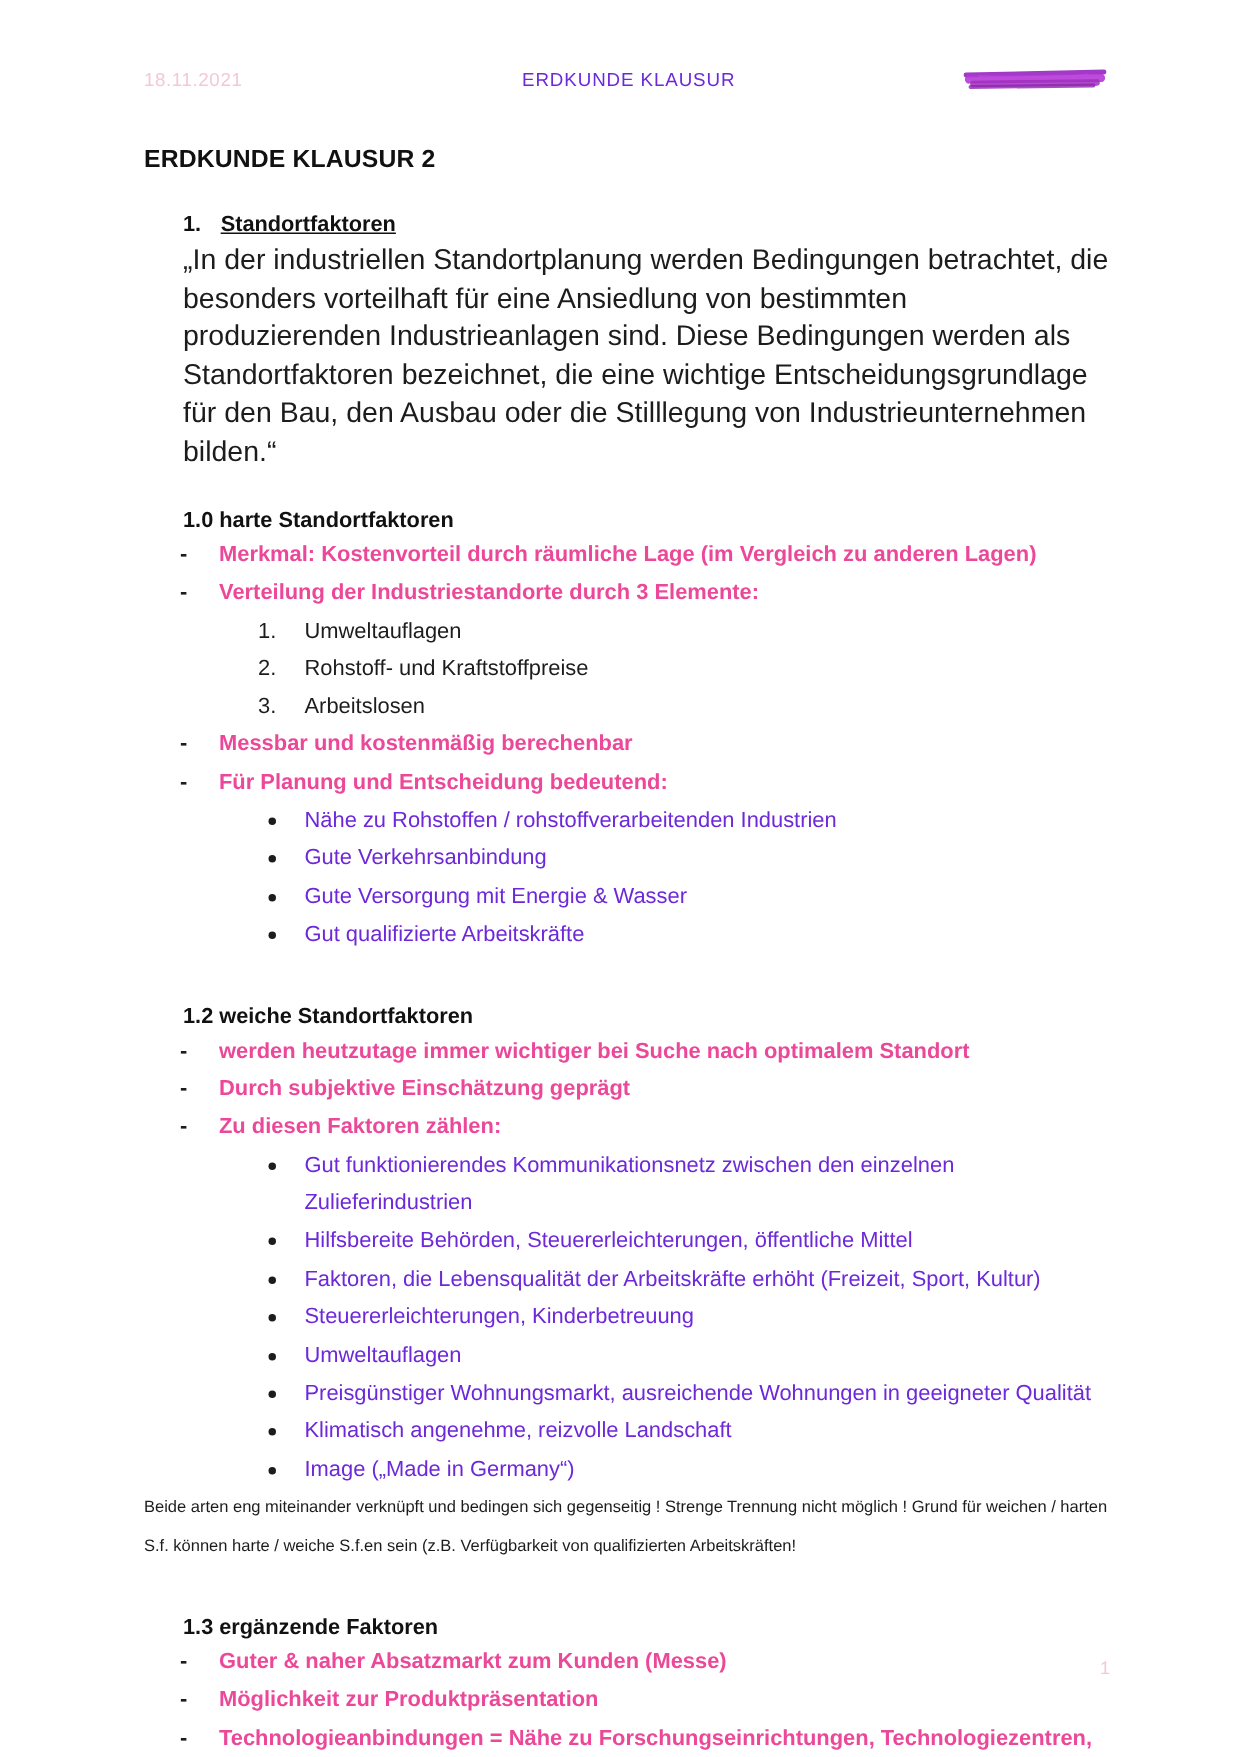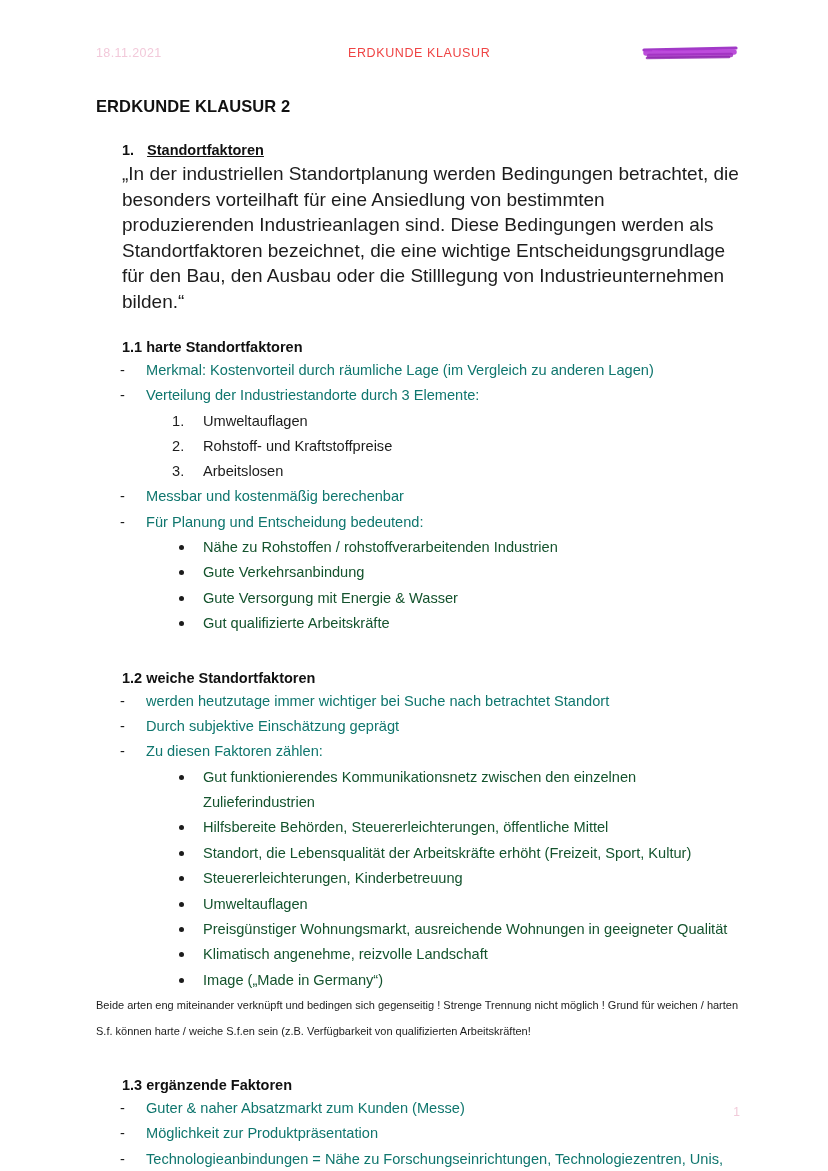--- a/index.html
+++ b/index.html
@@ -34,21 +34,21 @@
     letter-spacing: 0.4px;
     color: #f2c9da;
     white-space: nowrap;
   }
   .hdr-title {
     position: absolute;
     left: 348px;
     top: 0;
     font-size: 12.5px;
     letter-spacing: 0.6px;
-    color: #ef4444;
+    color: #6d28d9;
     white-space: nowrap;
   }
   .hdr-mark {
     position: absolute;
     left: 641px;
     top: -3px;
     width: 100px;
     height: 22px;
   }
 
@@ -108,21 +108,22 @@
     margin: 0;
     padding: 0;
   }
   ul.dash-list > li {
     position: relative;
     margin-left: 120px;
     padding-left: 26px;
     margin-right: 80px;
     font-size: 14.6px;
     line-height: 25.3px;
-    color: #0f766e;
+    color: #ec4899;
+    font-weight: bold;
   }
   ul.dash-list > li::before {
     content: "-";
     position: absolute;
     left: 0;
     top: 0;
     color: #1c1c1c;
   }
 
   
@@ -154,21 +155,21 @@
     margin: 0;
     padding: 0;
   }
   ul.bullet-list > li {
     position: relative;
     margin-left: 176px;
     padding-left: 27px;
     margin-right: 85px;
     font-size: 14.6px;
     line-height: 25.4px;
-    color: #14532d;
+    color: #6d28d9;
   }
   ul.bullet-list > li::before {
     content: "";
     position: absolute;
     left: 3px;
     top: 10px;
     width: 5px;
     height: 5px;
     border-radius: 50%;
     background: #1c1c1c;
@@ -216,21 +217,21 @@
   <div class="body-flow">
 
     <div class="h-num">
       <span>1.</span>
       <span class="u">Standortfaktoren</span>
     </div>
     <div class="para-quote">„In der industriellen Standortplanung werden Bedingungen betrachtet, die besonders vorteilhaft für eine Ansiedlung von bestimmten produzierenden Industrieanlagen sind. Diese Bedingungen werden als Standortfaktoren bezeichnet, die eine wichtige Entscheidungsgrundlage für den Bau, den Ausbau oder die Stilllegung von Industrieunternehmen bilden.“</div>
 
     <div class="sp-22"></div>
 
-    <div class="h-sub">1.1 harte Standortfaktoren</div>
+    <div class="h-sub">1.0 harte Standortfaktoren</div>
     <ul class="dash-list">
       <li>Merkmal: Kostenvorteil durch räumliche Lage (im Vergleich zu anderen Lagen)</li>
       <li>Verteilung der Industriestandorte durch 3 Elemente:</li>
     </ul>
     <ol class="num-list">
       <li>Umweltauflagen</li>
       <li>Rohstoff- und Kraftstoffpreise</li>
       <li>Arbeitslosen</li>
     </ol>
     <ul class="dash-list">
@@ -241,28 +242,28 @@
       <li>Nähe zu Rohstoffen / rohstoffverarbeitenden Industrien</li>
       <li>Gute Verkehrsanbindung</li>
       <li>Gute Versorgung mit Energie &amp; Wasser</li>
       <li>Gut qualifizierte Arbeitskräfte</li>
     </ul>
 
     <div class="sp-30"></div>
 
     <div class="h-sub">1.2 weiche Standortfaktoren</div>
     <ul class="dash-list">
-      <li>werden heutzutage immer wichtiger bei Suche nach betrachtet Standort</li>
+      <li>werden heutzutage immer wichtiger bei Suche nach optimalem Standort</li>
       <li>Durch subjektive Einschätzung geprägt</li>
       <li>Zu diesen Faktoren zählen:</li>
     </ul>
     <ul class="bullet-list">
       <li>Gut funktionierendes Kommunikationsnetz zwischen den einzelnen Zulieferindustrien</li>
       <li>Hilfsbereite Behörden, Steuererleichterungen, öffentliche Mittel</li>
-      <li>Standort, die Lebensqualität der Arbeitskräfte erhöht (Freizeit, Sport, Kultur)</li>
+      <li>Faktoren, die Lebensqualität der Arbeitskräfte erhöht (Freizeit, Sport, Kultur)</li>
       <li>Steuererleichterungen, Kinderbetreuung</li>
       <li>Umweltauflagen</li>
       <li>Preisgünstiger Wohnungsmarkt, ausreichende Wohnungen in geeigneter Qualität</li>
       <li>Klimatisch angenehme, reizvolle Landschaft</li>
       <li>Image („Made in Germany“)</li>
     </ul>
     <div class="para-flush">Beide arten eng miteinander verknüpft und bedingen sich gegenseitig ! Strenge Trennung nicht möglich ! Grund für weichen / harten S.f. können harte / weiche S.f.en sein (z.B. Verfügbarkeit von qualifizierten Arbeitskräften!</div>
 
     <div class="sp-30"></div>
 

